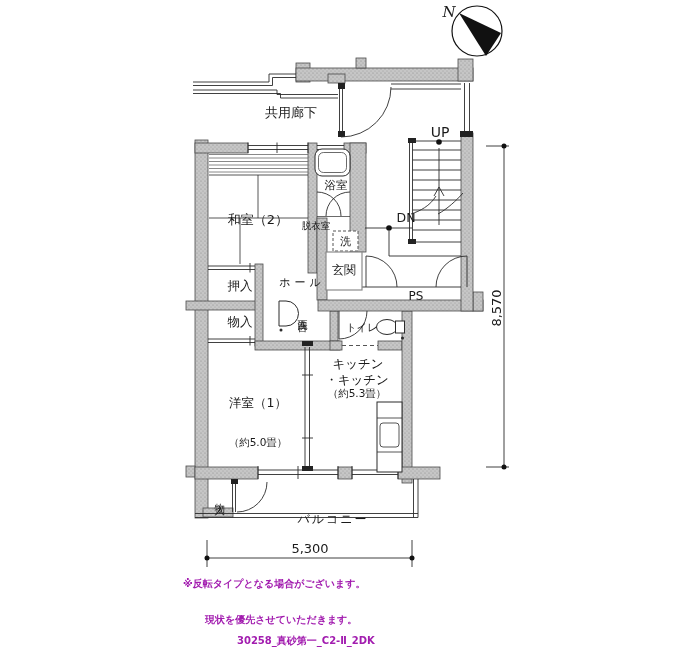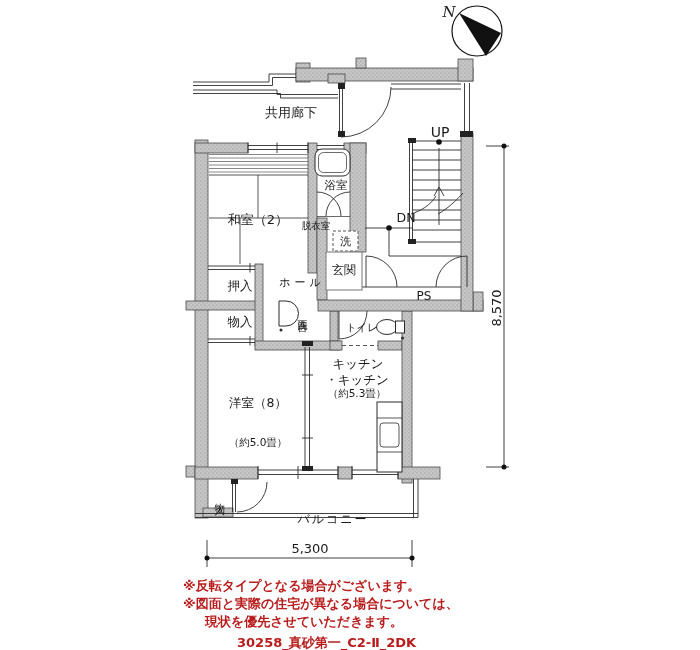--- a/index.html
+++ b/index.html
@@ -3,21 +3,21 @@
 <meta charset="utf-8">
 <style>
   html,body{margin:0;padding:0;background:#ffffff;}
   .canvas{position:relative;width:700px;height:650px;background:#fff;
           font-family:"DejaVu Sans","Liberation Sans",sans-serif;color:#111;overflow:hidden;}
   svg{position:absolute;left:0;top:0;}
   .lbl{position:absolute;transform:translate(-50%,-50%);white-space:nowrap;
        color:#1a1a1a;line-height:1;}
   .vert{writing-mode:vertical-rl;text-orientation:upright;letter-spacing:1px;}
   .rot90{transform:translate(-50%,-50%) rotate(-90deg);}
-  .note{position:absolute;white-space:nowrap;font-size:13px;font-weight:600;color:#b91c1c;}
+  .note{position:absolute;white-space:nowrap;font-size:10px;font-weight:600;color:#a21caf;}
   .spread{letter-spacing:4px;}
   .italic{font-style:italic;font-family:"DejaVu Serif","Liberation Serif",serif;}
 </style>
 </head>
 <body>
 
 <div class="canvas">
 
 <svg width="700" height="650" viewBox="0 0 700 650">
   <defs>
@@ -257,31 +257,30 @@
   <div class="lbl" style="left:291px;top:112px;font-size:13px;">共用廊下</div>
   <div class="lbl" style="left:440px;top:132px;font-size:14px;">UP</div>
   <div class="lbl" style="left:389px;top:218px;font-size:12.5px;margin-left:17px;">DN</div>
   <div class="lbl" style="left:258px;top:219px;font-size:13px;">和室（2）</div>
   <div class="lbl" style="left:336px;top:186px;font-size:11.5px;">浴室</div>
   <div class="lbl" style="left:316px;top:226px;font-size:9.5px;">脱衣室</div>
   <div class="lbl" style="left:345.5px;top:241px;font-size:11px;">洗</div>
   <div class="lbl" style="left:344px;top:270px;font-size:12px;">玄関</div>
   <div class="lbl" style="left:240px;top:286px;font-size:12.5px;">押入</div>
   <div class="lbl spread" style="left:302px;top:282px;font-size:11px;">ホール</div>
-  <div class="lbl" style="left:416px;top:296px;font-size:12px;margin-left:8px;">PS</div>
+  <div class="lbl" style="left:416px;top:296px;font-size:12px;">PS</div>
   <div class="lbl" style="left:240px;top:322px;font-size:12.5px;">物入</div>
   <div class="lbl vert" style="left:302px;top:313px;font-size:10px;">洗面台</div>
   <div class="lbl" style="left:362px;top:327px;font-size:10.5px;">トイレ</div>
   <div class="lbl" style="left:358px;top:364px;font-size:12.5px;">キッチン</div>
   <div class="lbl" style="left:357px;top:380px;font-size:12.5px;">・キッチン</div>
   <div class="lbl" style="left:357px;top:393px;font-size:10.5px;">（約5.3畳）</div>
-  <div class="lbl" style="left:258px;top:403px;font-size:12.5px;">洋室（8）</div>
+  <div class="lbl" style="left:258px;top:403px;font-size:12.5px;">洋室（1）</div>
   <div class="lbl" style="left:258px;top:442px;font-size:10.5px;">（約5.0畳）</div>
   <div class="lbl vert" style="left:220px;top:496px;font-size:10.5px;">物入</div>
   <div class="lbl" style="left:333px;top:497px;font-size:12px;letter-spacing:2px;margin-top:22px;">バルコニー</div>
   <div class="lbl" style="left:310px;top:548px;font-size:13px;">5,300</div>
   <div class="lbl rot90" style="left:496px;top:308px;font-size:13px;">8,570</div>
 
   <div class="note" style="left:183px;top:577px;">※反転タイプとなる場合がございます。</div>
-  <div class="note" style="left:183px;top:595px;">※図面と実際の住宅が異なる場合については、</div>
   <div class="note" style="left:205px;top:613px;">現状を優先させていただきます。</div>
   <div class="note" style="left:205px;top:634px;font-weight:600;margin-left:32px;">30258_真砂第一_C2-Ⅱ_2DK</div>
 </div>
 
 </body></html>

